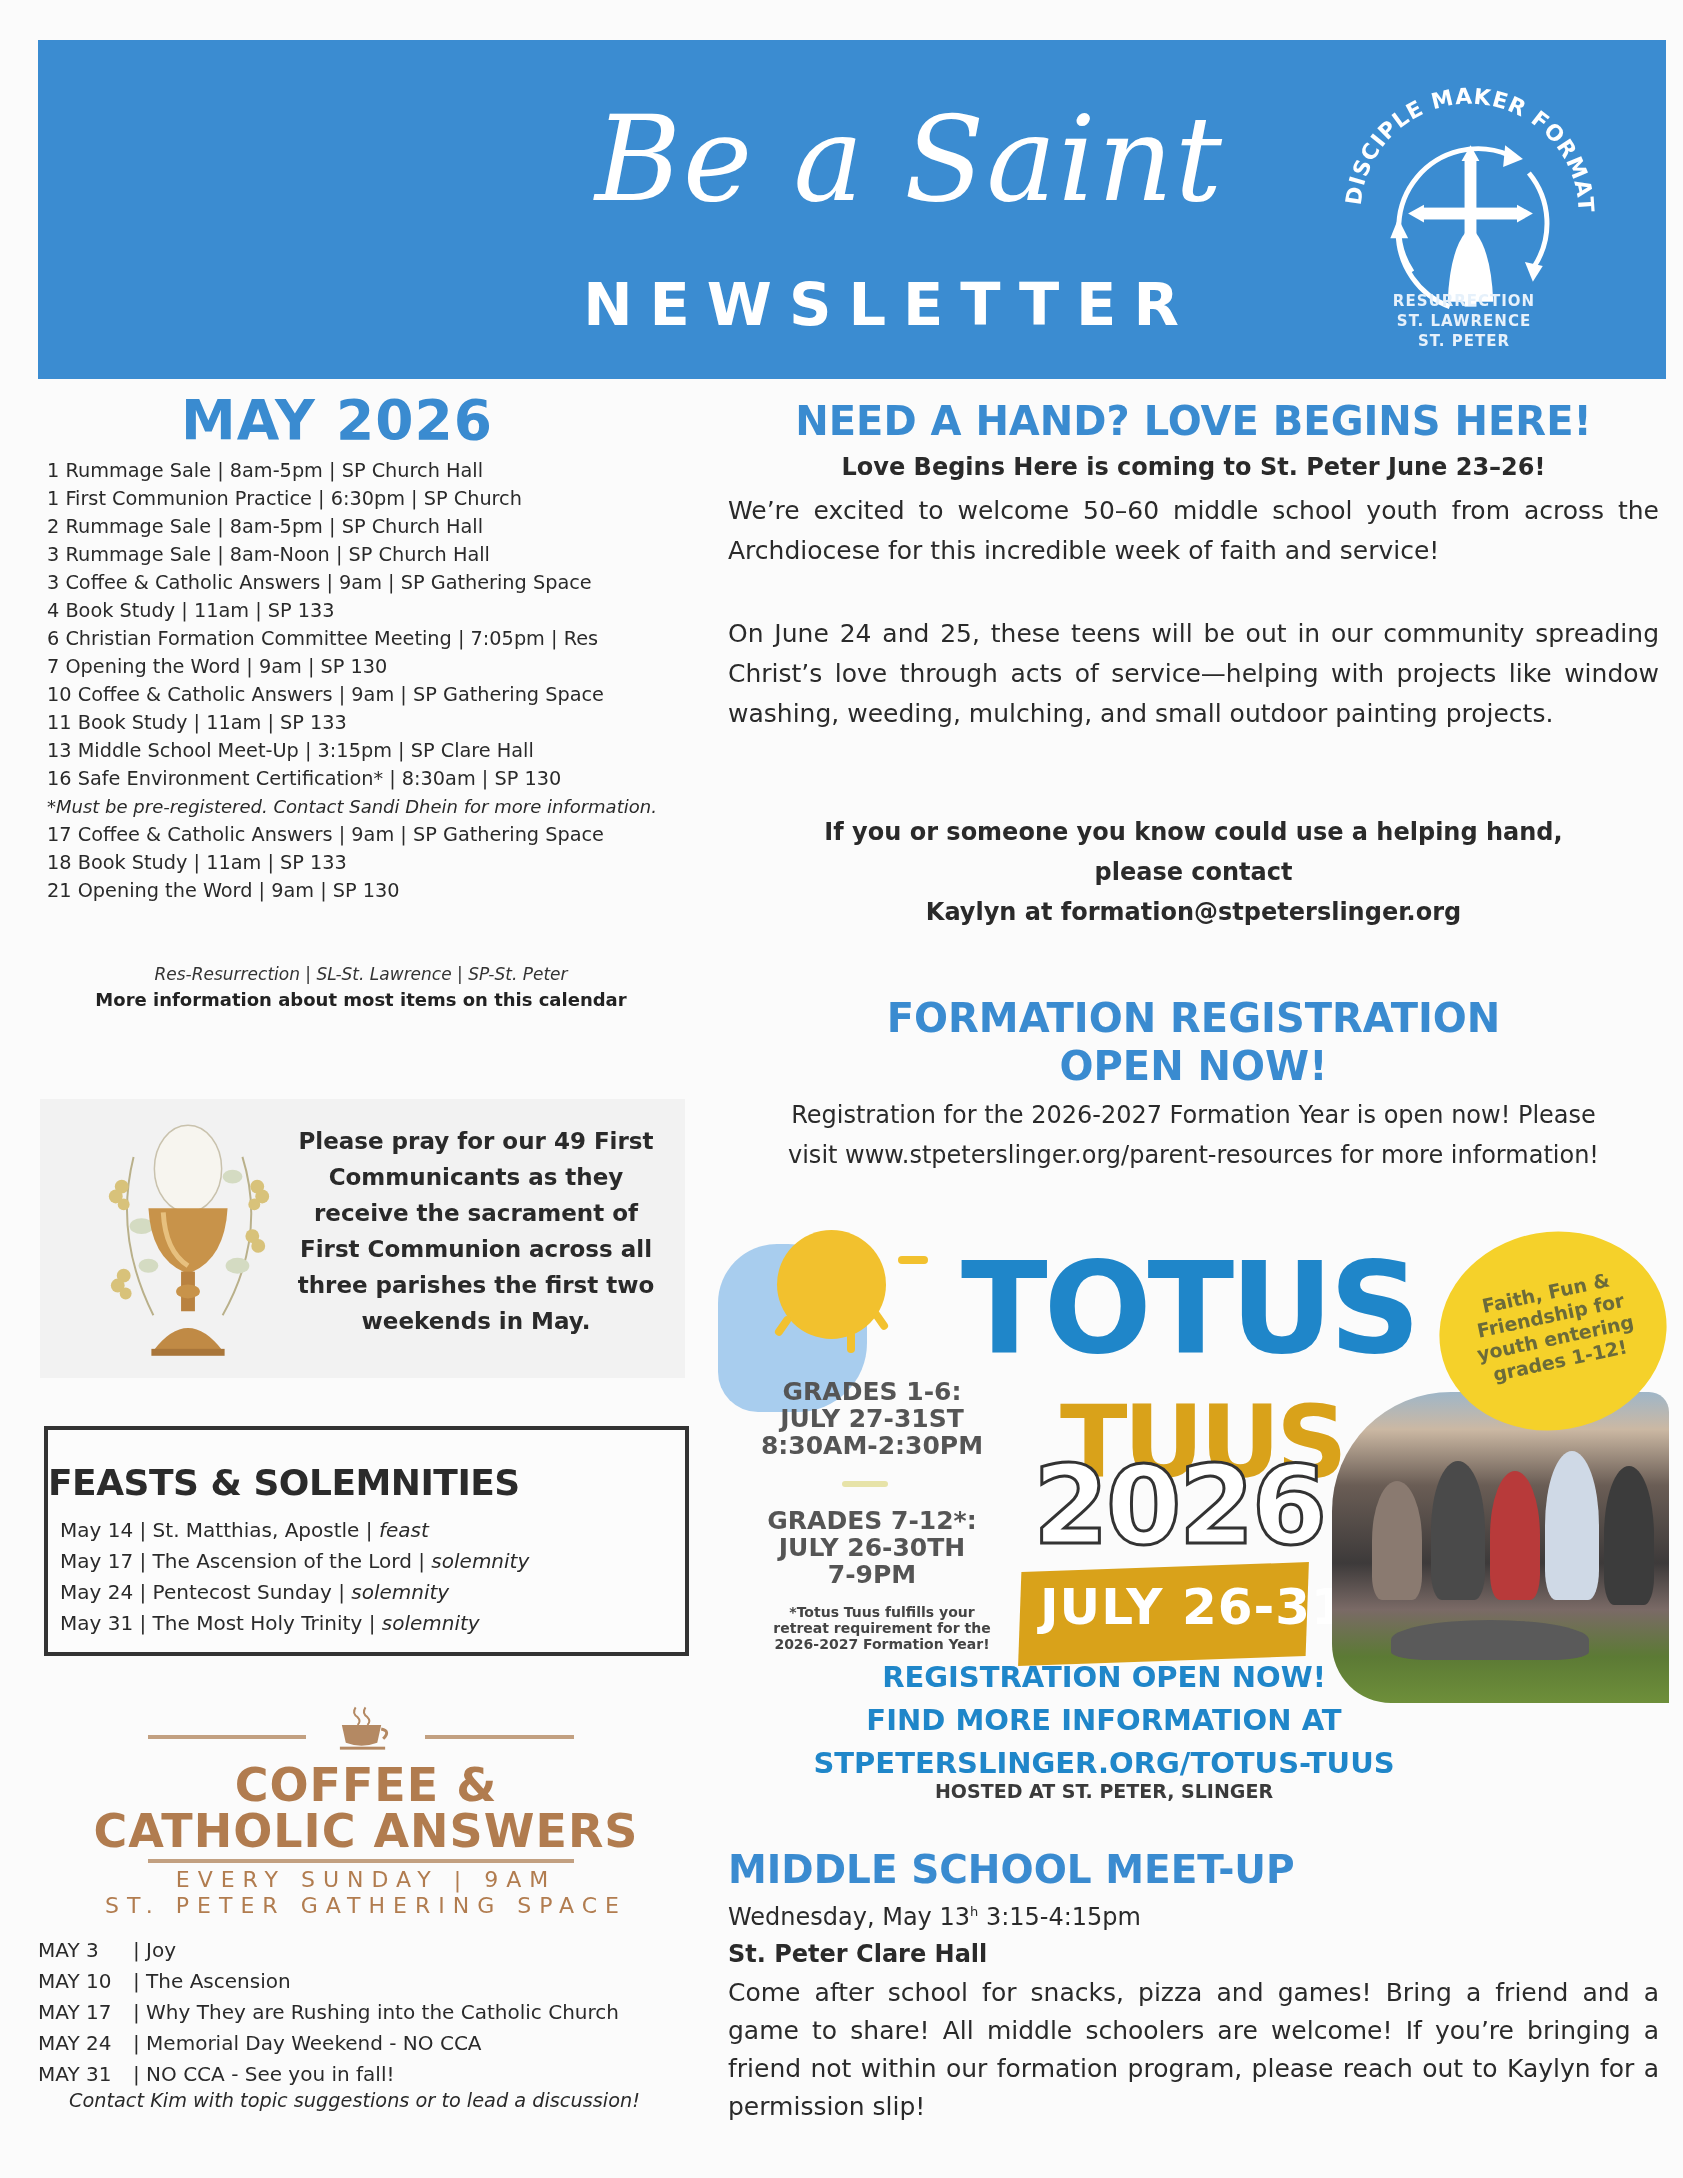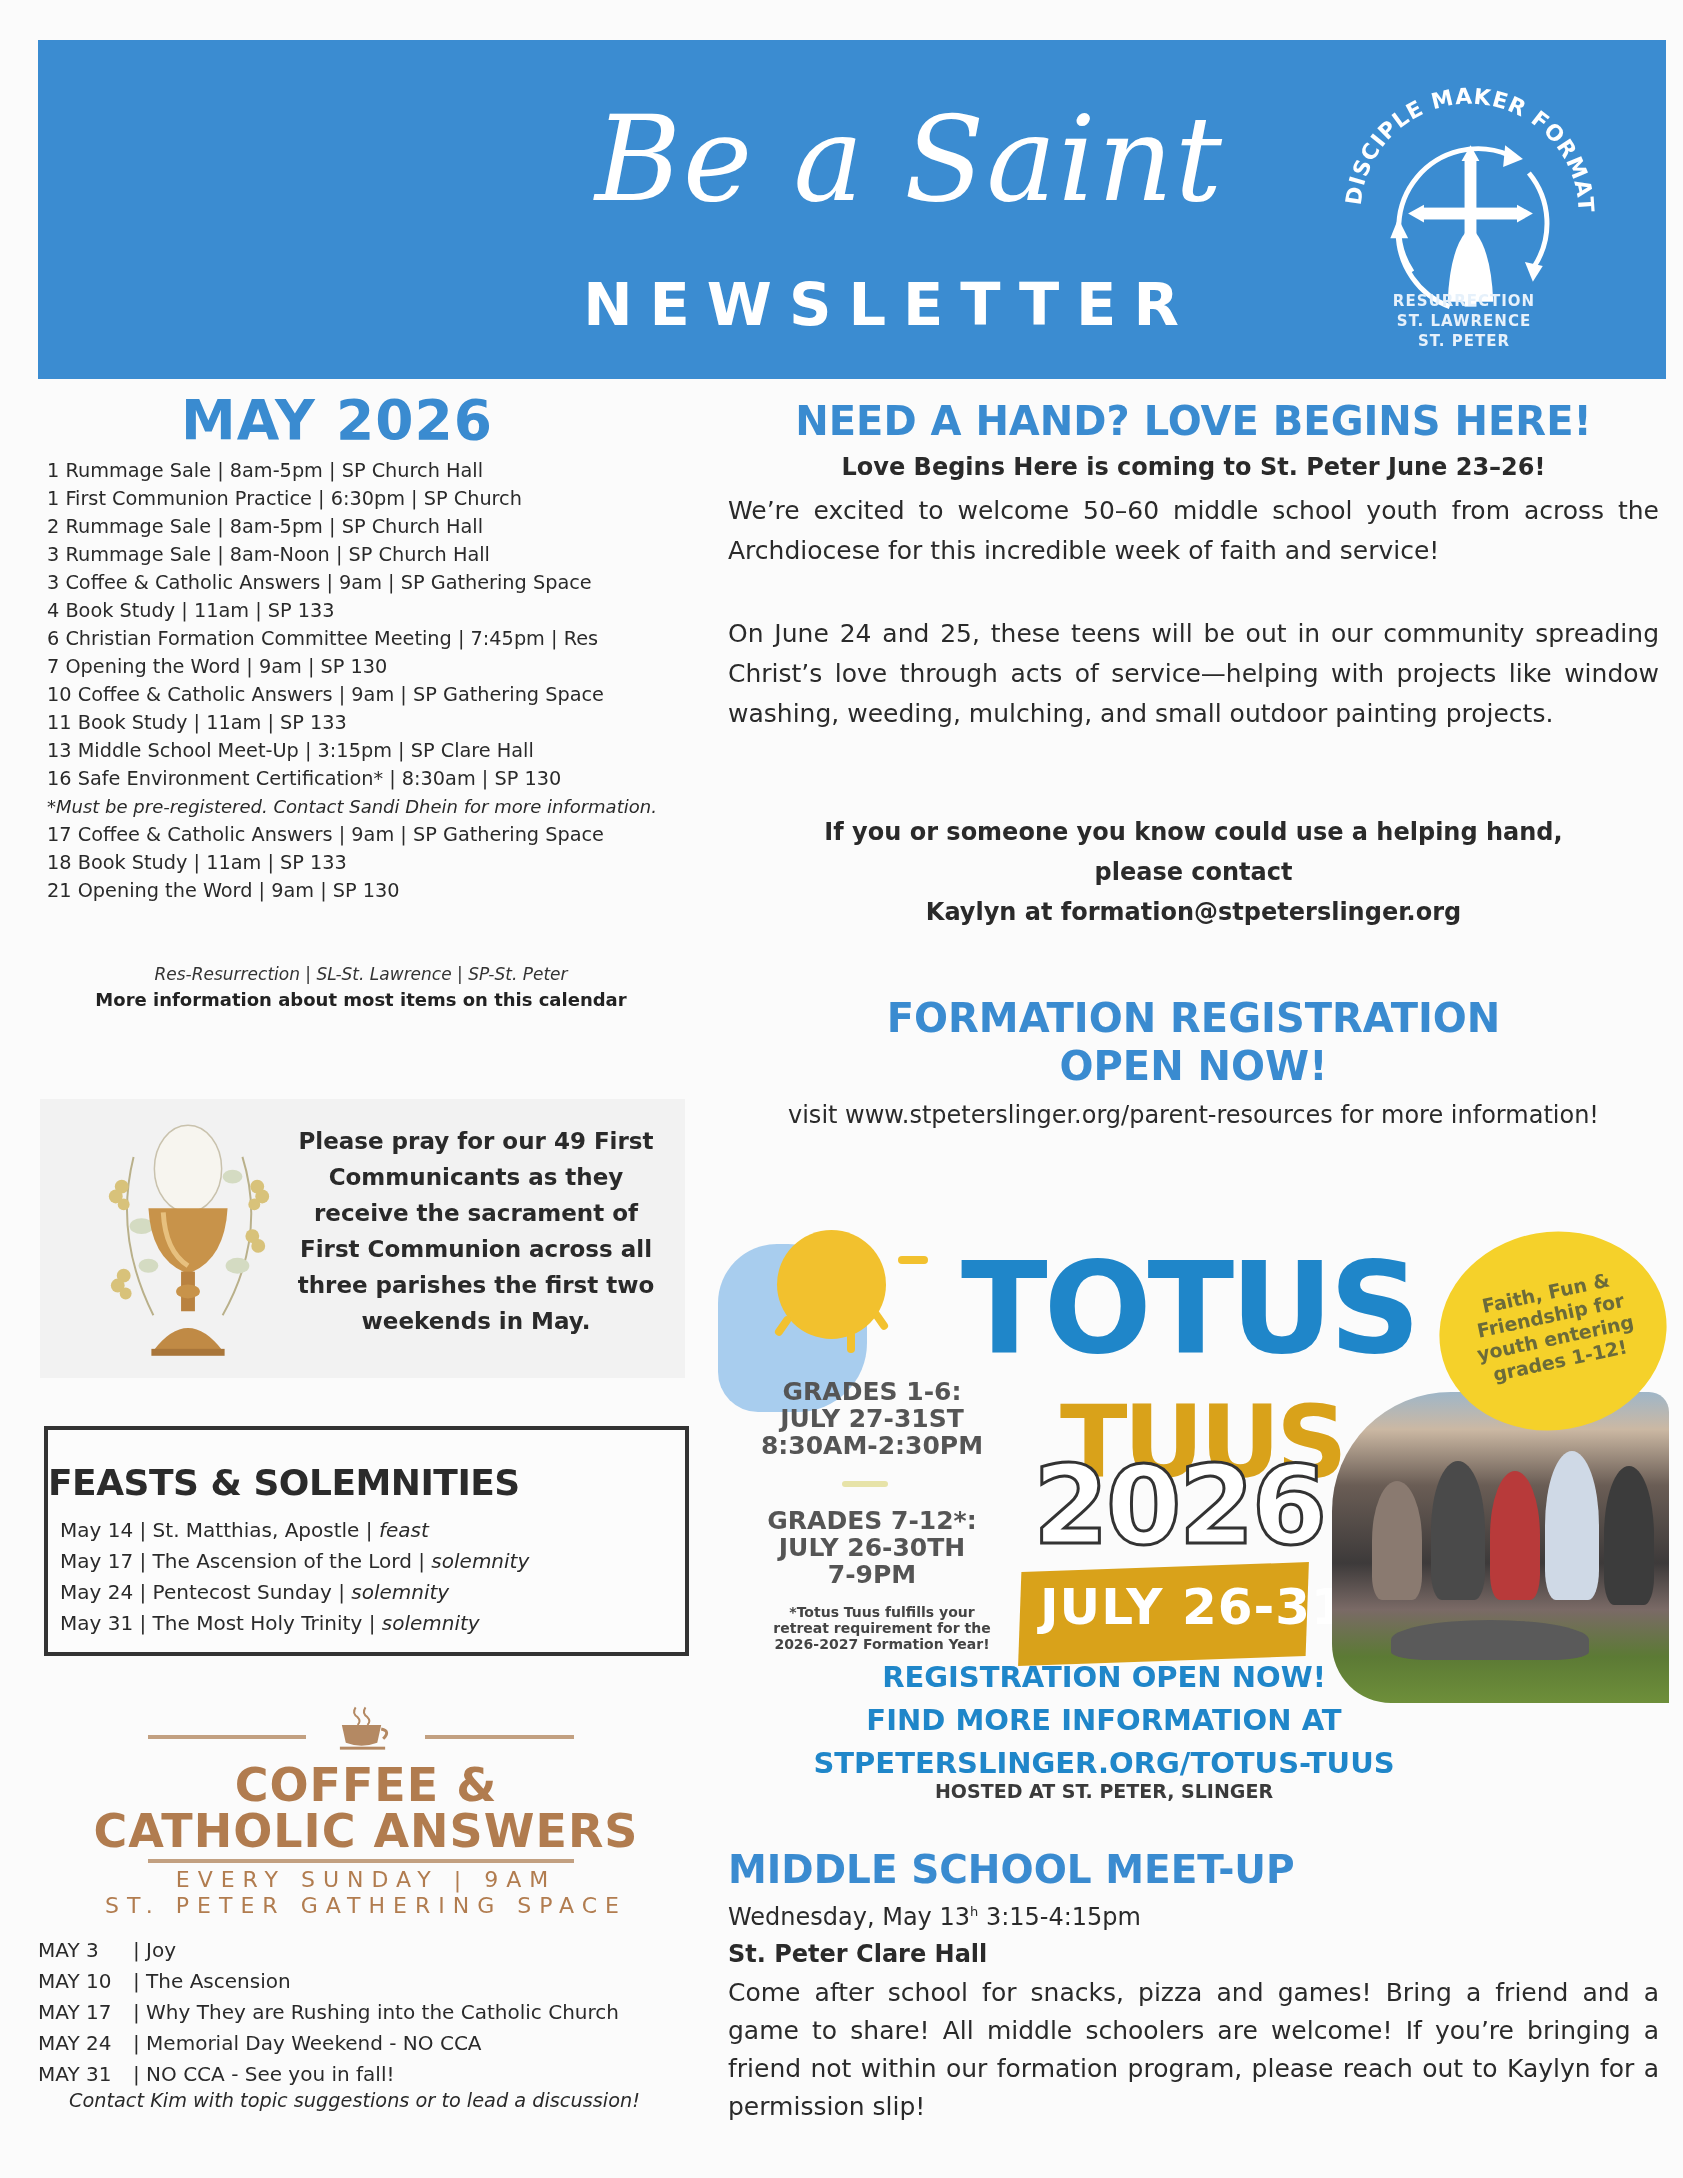--- a/index.html
+++ b/index.html
@@ -216,21 +216,21 @@
 </div>
 
 <div class="may-title">MAY 2026</div>
 <ul class="calendar">
   <li>1 Rummage Sale | 8am-5pm | SP Church Hall</li>
   <li>1 First Communion Practice | 6:30pm | SP Church</li>
   <li>2 Rummage Sale | 8am-5pm | SP Church Hall</li>
   <li>3 Rummage Sale | 8am-Noon | SP Church Hall</li>
   <li>3 Coffee &amp; Catholic Answers | 9am | SP Gathering Space</li>
   <li>4 Book Study | 11am | SP 133</li>
-  <li>6 Christian Formation Committee Meeting | 7:45pm | Res</li>
+  <li>6 Christian Formation Committee Meeting | 7:05pm | Res</li>
   <li>7 Opening the Word | 9am | SP 130</li>
   <li>10 Coffee &amp; Catholic Answers | 9am | SP Gathering Space</li>
   <li>11 Book Study | 11am | SP 133</li>
   <li>13 Middle School Meet-Up | 3:15pm | SP Clare Hall</li>
   <li>16 Safe Environment Certification* | 8:30am | SP 130</li>
   <li class="note">*Must be pre-registered. Contact Sandi Dhein for more information.</li>
   <li>17 Coffee &amp; Catholic Answers | 9am | SP Gathering Space</li>
   <li>18 Book Study | 11am | SP 133</li>
   <li>21 Opening the Word | 9am | SP 130</li>
 </ul>
@@ -331,20 +331,21 @@
   <div>If you or someone you know could use a helping hand,</div>
   <div>please contact</div>
   <div>Kaylyn at formation@stpeterslinger.org</div>
 </div>
 
 <div class="right blue-h reg-title">
   <div>FORMATION REGISTRATION</div>
   <div>OPEN NOW!</div>
 </div>
 <div class="right reg-text">
+  <div>Registration for the 2026-2027 Formation Year is open now!  Please</div>
   <div>visit www.stpeterslinger.org/parent-resources for more information!</div>
 </div>
 
 <div class="tt">
   <div class="tt-cloud-l"></div>
   <div class="tt-sun"></div>
   <div class="tt-ray" style="left:180px; top:36px; width:30px; height:8px;"></div>
   <div class="tt-ray" style="left:158px; top:89px; width:8px; height:22px; transform:rotate(-35deg);"></div>
   <div class="tt-ray" style="left:129px; top:111px; width:8px; height:22px;"></div>
   <div class="tt-ray" style="left:61px; top:95px; width:8px; height:22px; transform:rotate(35deg);"></div>

